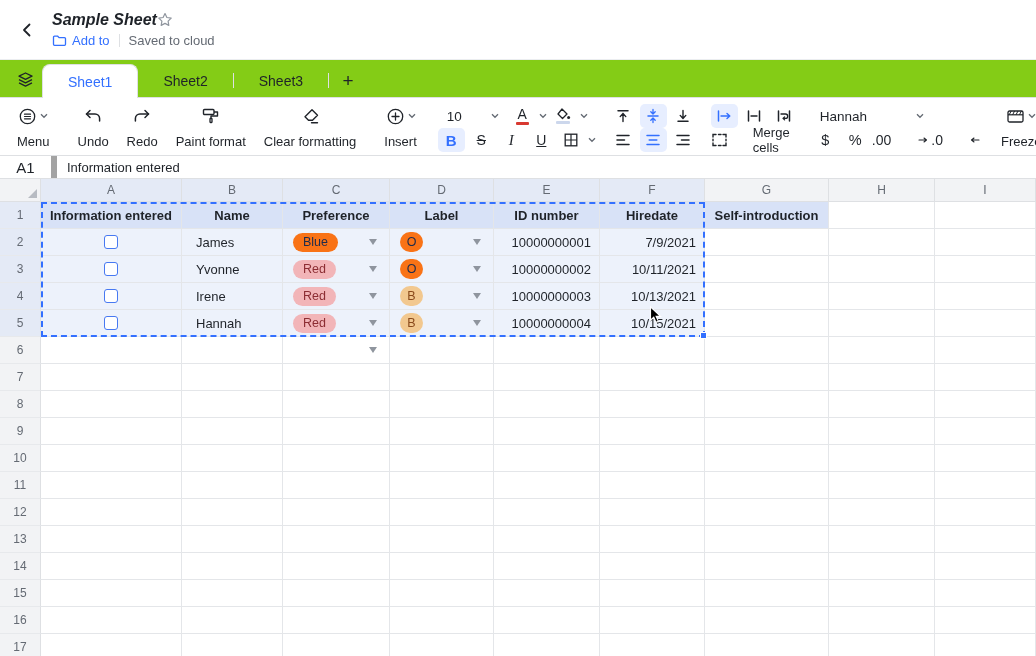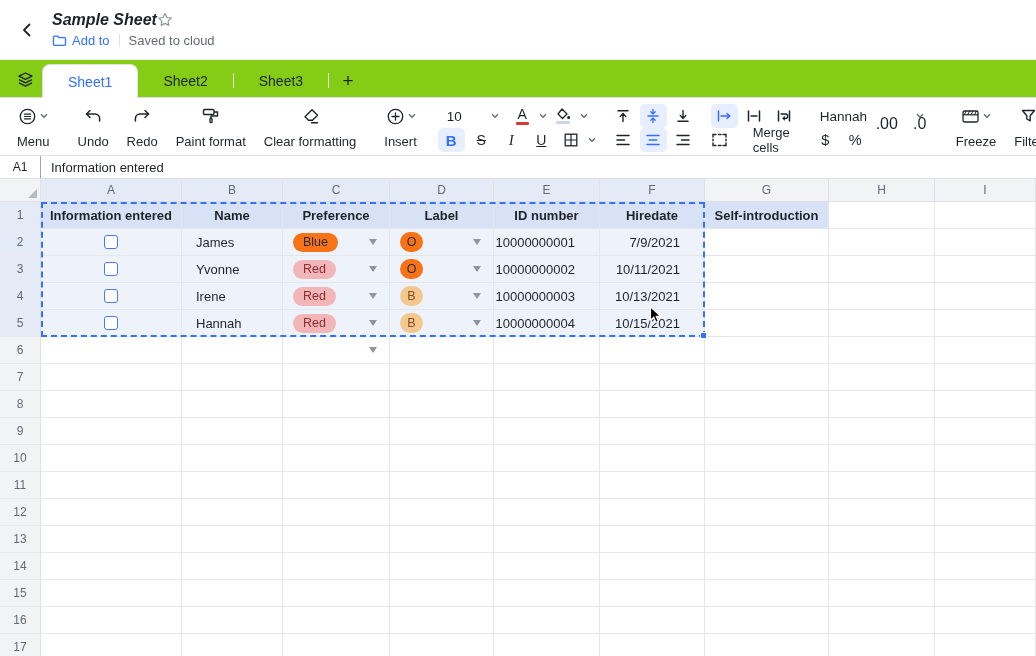--- a/index.html
+++ b/index.html
@@ -37,46 +37,46 @@
   .fontsize { width:68px; height:24px; display:flex; align-items:center; justify-content:space-between; padding:0 7px 0 9px; font-size:13.5px; cursor:pointer; }
   .numfmt { width:118px; height:24px; display:flex; align-items:center; justify-content:space-between; padding:0 6px 0 8px; font-size:13.5px; cursor:pointer; }
   .bold-glyph { font-weight:700; font-size:15px; }
   .strike-glyph { text-decoration:line-through; font-size:14px; }
   .italic-glyph { font-family:"Liberation Serif", serif; font-style:italic; font-size:15px; }
   .under-glyph { text-decoration:underline; font-size:14px; }
   .a-icon { display:flex; flex-direction:column; align-items:center; line-height:1; font-size:14px; font-weight:500; }
   .a-bar { width:13px; height:3px; background:#d83931; border-radius:1px; margin-top:1px; }
   .fill-bar { width:14px; height:3px; background:#ccd7ec; border-radius:1px; margin-top:1px; }
   .stack-ico { display:flex; flex-direction:column; align-items:center; line-height:1; }
-  .dec-btn { display:flex; flex-direction:column; align-items:center; justify-content:center; font-size:16px; line-height:1; min-width:30px; height:24px; cursor:pointer;gap:27px; }
+  .dec-btn { display:flex; flex-direction:row; align-items:center; justify-content:center; font-size:14px; line-height:1; min-width:30px; height:24px; cursor:pointer;gap:27px; }
   .merge-lbl { font-size:13px; margin-left:22px; }
   .num-glyph { font-size:14.5px; }
 
   
   .formula-bar { height:23px; border-top:1px solid #dee0e3; display:flex; align-items:stretch; font-size:13px; }
-  .cell-ref { width:41px; display:flex; align-items:center; justify-content:center; border-right:1px solid #a3a3a3; color:#1f2329; font-size:12px; }
+  .cell-ref { width:57px; display:flex; align-items:center; justify-content:center; border-right:6px solid #a3a3a3; color:#1f2329; font-size:15px; }
   .formula-content { display:flex; align-items:center; padding-left:10px; color:#1f2329; flex:1; }
 
   
   .grid { position:relative; height:478px; overflow:hidden; border-top:1px solid #dee0e3; }
   .col-header-row { display:flex; height:23px; }
   .corner { width:41px; background:#f2f3f5; border-right:1px solid #dee0e3; border-bottom:1px solid #dee0e3; position:relative; cursor:pointer; }
   .corner .tri { position:absolute; right:3px; bottom:3px; width:0; height:0; border-left:9px solid transparent; border-bottom:9px solid #b7bbc2; }
   .col-h { border-right:1px solid #dee0e3; border-bottom:1px solid #dee0e3; display:flex; align-items:center; justify-content:center; font-size:12px; color:#646a73; cursor:pointer; }
   .col-sel { background:#e4eaf6; }
   .col-norm { background:#f2f3f5; }
   .row { display:flex; height:27px; }
   .row-h { width:41px; border-right:1px solid #dee0e3; border-bottom:1px solid #e7e9ec; display:flex; align-items:center; justify-content:center; font-size:12px; color:#646a73; background:#f2f3f5; cursor:pointer; }
   .rh-sel { background:#e4eaf6; }
   .cell { border-right:1px solid #e4e6e9; border-bottom:1px solid #e4e6e9; font-size:13px; color:#1f2329; display:flex; align-items:center; overflow:hidden; white-space:nowrap; background:#fff; cursor:cell; }
   .w0{width:141px}.w1{width:101px}.w2{width:107px}.w3{width:104px}.w4{width:106px}.w5{width:105px}.w6{width:124px}.w7{width:106px}.w8{width:101px}
   .hdr { background:#d8e2f7; }
   .sel { background:#edf2fb; }
   .c-center { justify-content:center; }
-  .c-right { justify-content:flex-end; padding-right:24px; }
+  .c-right { justify-content:flex-end; padding-right:8px; }
   .c-left { padding-left:14px; }
   .c-bold { font-weight:700; }
   .chip-cell { justify-content:space-between; padding:0 12px 0 10px; }
   .chip-cell-end { justify-content:flex-end; padding-right:12px; }
   .chip { padding:1px 10px; border-radius:10px; font-size:12.5px; line-height:17px; }
   .chip-round { min-width:23px; height:20px; border-radius:10px; display:flex; align-items:center; justify-content:center; font-size:12.5px; padding:0 4px; }
   .chip-blue { background:#f97316; color:#1f2c4d; }
   .chip-red { background:#f2b5b8; color:#8c2d33; }
   .chip-orange { background:#f2c88f; color:#8a4a1b; }
   .dd { width:0; height:0; border-left:4.5px solid transparent; border-right:4.5px solid transparent; border-top:6px solid #8f959e; flex:none; }

